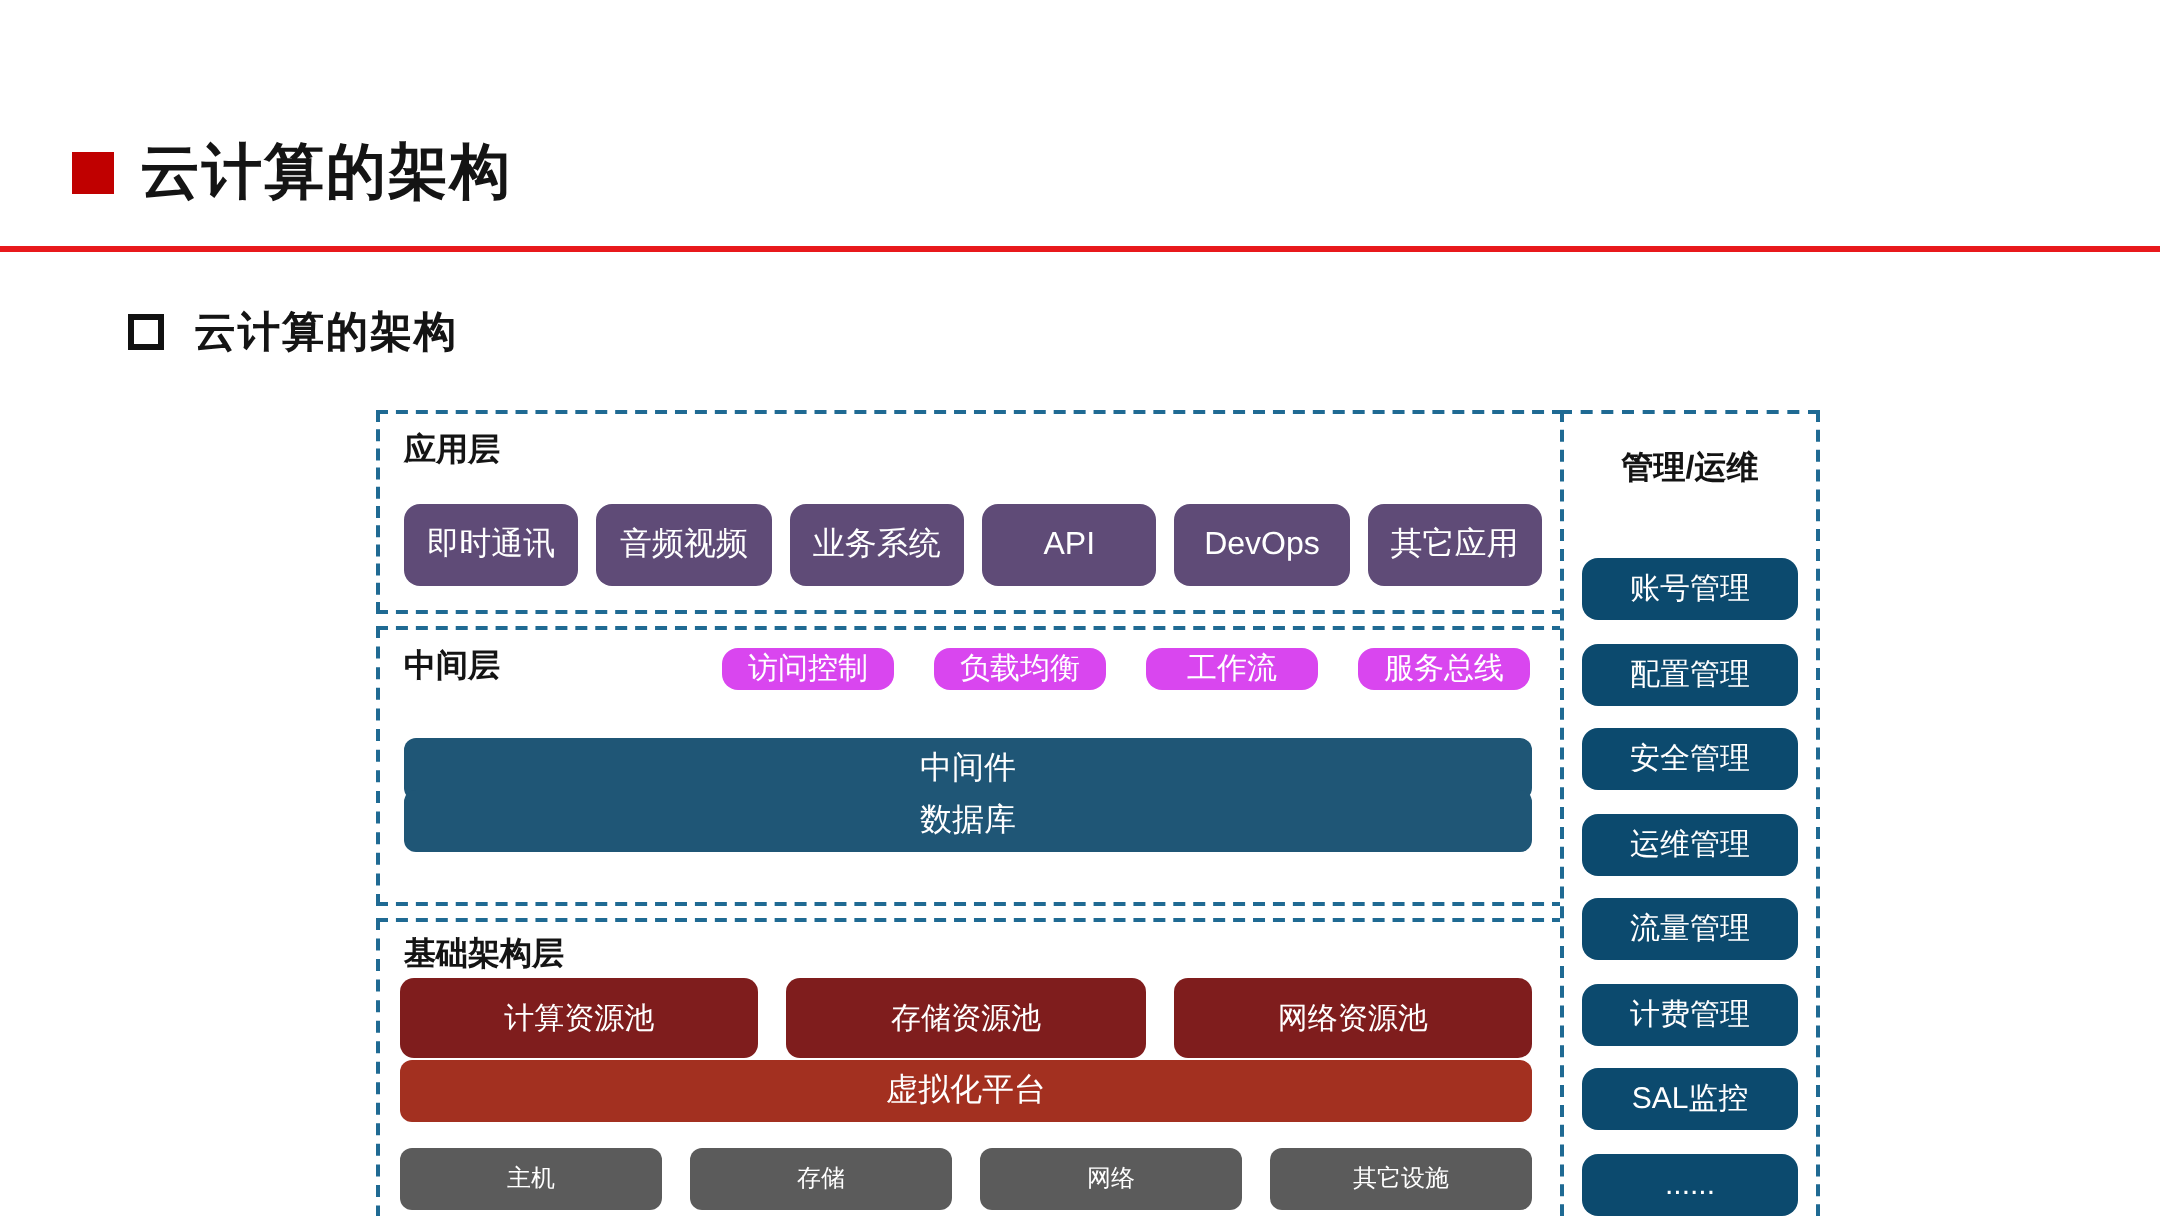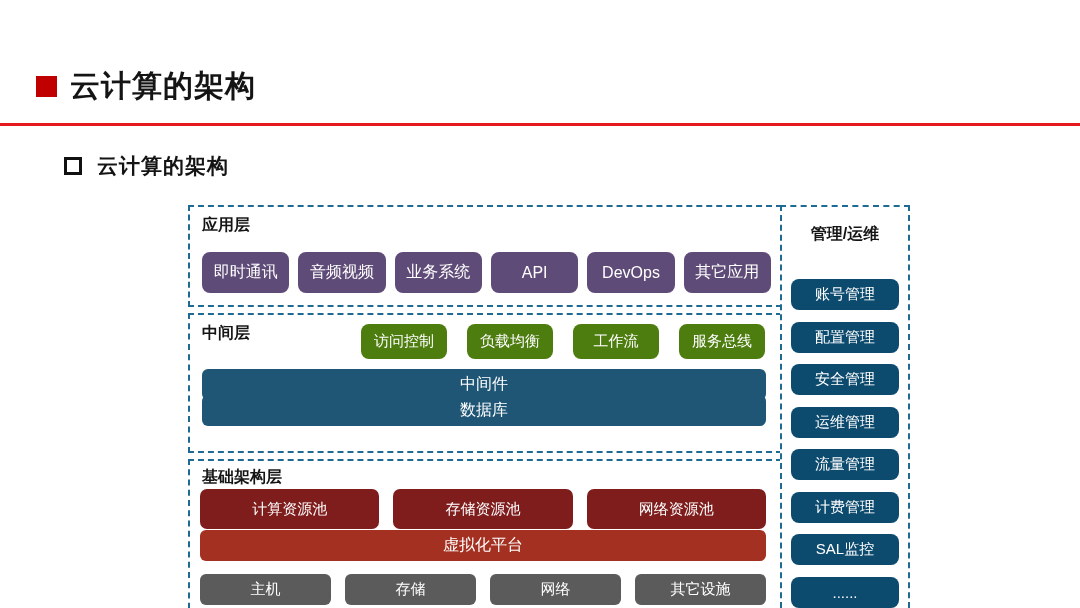--- a/index.html
+++ b/index.html
@@ -25,32 +25,32 @@
   .layer-infra .layer-label { top:6px; }
 
   .box { display:flex; align-items:center; justify-content:center; color:#ffffff; box-sizing:border-box; text-align:center; white-space:nowrap; }
 
   
   .app-row { position:absolute; left:12px; right:9px; top:45px; display:flex; gap:9px; }
   .app-row .box { flex:1; height:41px; border-radius:8px; background:#5F4B77; font-size:16px; }
 
   
   .mid-row { position:absolute; right:15px; top:9px; display:flex; gap:20px; }
-  .mid-row .box { width:86px; height:35px; border-radius:8px; background:#4d7c0f; font-size:15px; }
+  .mid-row .box { width:86px; height:21px; border-radius:8px; background:#d946ef; font-size:15px; }
   .bar { position:absolute; left:12px; right:14px; height:31px; border-radius:6px; display:flex; align-items:center; justify-content:center; color:#ffffff; font-size:16px; }
   .bar-blue { background:#1F5676; }
   .bar-mid1 { top:54px; }
   .bar-mid2 { top:80px; }
 
   
   .pool-row { position:absolute; left:10px; right:14px; top:28px; display:flex; gap:14px; }
   .pool-row .box { flex:1; height:40px; border-radius:7px; background:#7f1d1d; font-size:15px; }
   .bar-red { background:#A33020; top:69px; left:10px; }
   .hw-row { position:absolute; left:10px; right:14px; top:113px; display:flex; gap:14px; }
-  .hw-row .box { flex:1; height:31px; border-radius:6px; background:#5B5B5B; font-size:15px; }
+  .hw-row .box { flex:1; height:31px; border-radius:6px; background:#5B5B5B; font-size:12px; }
 
   
   .mgmt-panel { position:absolute; left:780px; top:163px; width:130px; height:413px; border:2px dashed #1F6A93; box-sizing:border-box; background:#ffffff; }
   .mgmt-label { position:absolute; left:0; right:0; top:17px; text-align:center; font-size:16px; font-weight:bold; color:#141414; }
   .mgmt-items { position:absolute; left:9px; right:9px; top:72px; display:flex; flex-direction:column; gap:11.5px; }
   .mgmt-items .box { height:31px; border-radius:8px; background:#0c4a6e; font-size:15px; }
 
   
   .watermark { position:absolute; left:30px; top:593px; font-size:21px; font-weight:bold; color:#F2A6A6; letter-spacing:2px; }
 </style>

